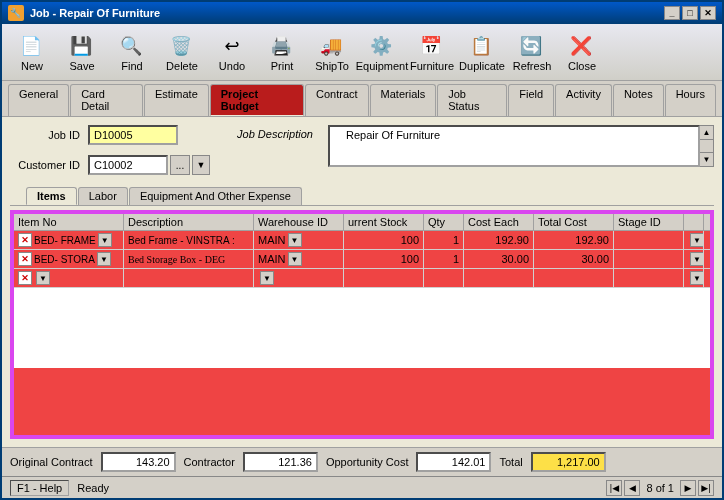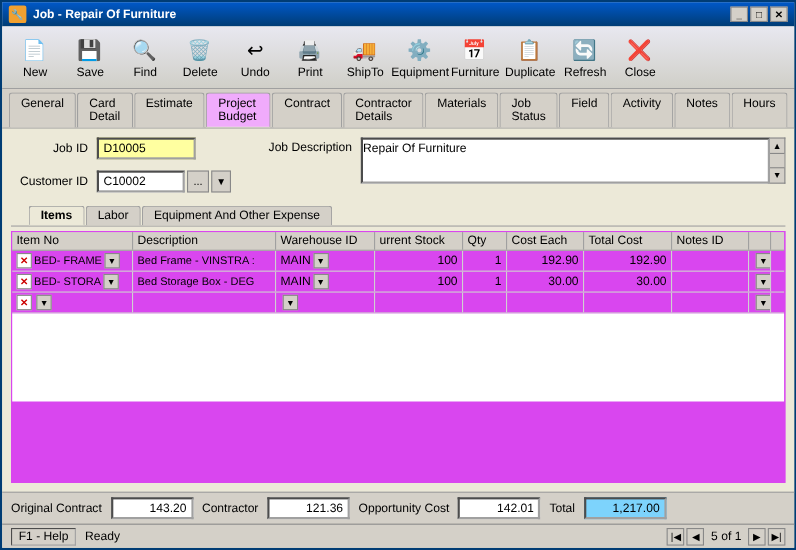--- a/index.html
+++ b/index.html
@@ -89,23 +89,23 @@
     .tab {
       padding: 3px 10px;
       border: 1px solid #a0a0a0;
       border-bottom: none;
       background: #d4d0c8;
       cursor: pointer;
       font-size: 11px;
       border-radius: 3px 3px 0 0;
     }
     .tab.active {
-      background: #f0abfc;
+      background: #b91c1c;
       border-bottom: 1px solid #ece9d8;
-      font-weight: normal;
+      font-weight: bold;
     }
 
     .content-area {
       flex: 1;
       background: #ece9d8;
       padding: 8px;
       display: flex;
       flex-direction: column;
       overflow: hidden;
     }
@@ -171,22 +171,22 @@
     }
     .sub-tab.active {
       background: #ece9d8;
       border-bottom: 1px solid #ece9d8;
       font-weight: bold;
     }
 
     .items-grid {
       flex: 1;
       overflow-y: auto;
-      border: 1px solid #d946ef;
-      background: #d946ef;
+      border: 4px solid #d946ef;
+      background: #ef4444;
     }
 
     .grid-header {
       display: grid;
       grid-template-columns: 110px 130px 90px 80px 40px 70px 80px 70px 20px;
       background: #d4d0c8;
       border-bottom: 1px solid #a0a0a0;
       position: sticky;
       top: 0;
     }
@@ -314,21 +314,21 @@
     .job-desc-wrapper {
       flex: 1;
       display: flex;
       gap: 0;
       height: 42px;
     }
     .job-desc-text {
       flex: 1;
       border: 2px inset #a0a0a0;
       background: white;
-      padding: 2px 0;
+      padding: 2px 16px;
       font-size: 11px;
       overflow: auto;
     }
     .scrollbar-small {
       width: 14px;
       background: #d4d0c8;
       border: 1px solid #888;
       border-left: none;
       display: flex;
       flex-direction: column;
@@ -405,21 +405,20 @@
       <span>Close</span>
     </button>
   </div>
 
   <div class="tabs-top">
     <div class="tab">General</div>
     <div class="tab">Card Detail</div>
     <div class="tab">Estimate</div>
     <div class="tab active">Project Budget</div>
     <div class="tab">Contract</div>
-    <div class="tab">Contractor Details</div>
     <div class="tab">Materials</div>
     <div class="tab">Job Status</div>
     <div class="tab">Field</div>
     <div class="tab">Activity</div>
     <div class="tab">Notes</div>
     <div class="tab">Hours</div>
   </div>
 
   <div class="content-area">
 
@@ -432,21 +431,21 @@
         <div class="form-row">
           <span class="form-label">Customer ID</span>
           <div class="customer-id-row">
             <input class="form-input customer-id" type="text" value="C10002" style="">
             <div class="small-btn">...</div>
             <div class="dropdown-btn">▼</div>
           </div>
         </div>
       </div>
       <div class="form-right">
-        <span class="form-label" style="min-width:90px; text-align:right; padding-top:3px;">Job Description</span>
+        <span class="form-label" style="min-width:90px; text-align:center; padding-top:3px;font-style:italic;">Job Description</span>
         <div class="job-desc-wrapper">
           <div class="job-desc-text">Repair Of Furniture</div>
           <div class="scrollbar-small">
             <div class="scroll-arrow">▲</div>
             <div style="flex:1; background: #d4d0c8;"></div>
             <div class="scroll-arrow" style="border-top:1px solid #888; border-bottom:none;">▼</div>
           </div>
         </div>
       </div>
     </div>
@@ -459,21 +458,21 @@
 
     <div class="items-grid">
       <div class="grid-header">
         <div class="grid-header-cell">Item No</div>
         <div class="grid-header-cell">Description</div>
         <div class="grid-header-cell">Warehouse ID</div>
         <div class="grid-header-cell">urrent Stock</div>
         <div class="grid-header-cell">Qty</div>
         <div class="grid-header-cell">Cost Each</div>
         <div class="grid-header-cell">Total Cost</div>
-        <div class="grid-header-cell">Notes ID</div>
+        <div class="grid-header-cell">Stage ID</div>
         <div class="grid-header-cell"></div>
       </div>
 
       <div class="grid-row">
         <div class="grid-cell">
           <div class="cell-x">✕</div>
           <span style="font-size:10px;overflow:hidden;">BED- FRAME</span>
           <div class="cell-dropdown">▼</div>
         </div>
         <div class="grid-cell">
@@ -503,21 +502,21 @@
         </div>
       </div>
 
       <div class="grid-row">
         <div class="grid-cell">
           <div class="cell-x">✕</div>
           <span style="font-size:10px;overflow:hidden;">BED- STORA</span>
           <div class="cell-dropdown">▼</div>
         </div>
         <div class="grid-cell">
-          <span style="font-size:10px;overflow:hidden;">Bed Storage Box - DEG</span>
+          <span style="font-size:10px;overflow:hidden;font-family:Liberation Serif, serif;">Bed Storage Box - DEG</span>
         </div>
         <div class="grid-cell">
           <span>MAIN</span>
           <div class="cell-dropdown">▼</div>
         </div>
         <div class="grid-cell right">
           <span>100</span>
         </div>
         <div class="grid-cell right">
           <span>1</span>
@@ -561,27 +560,27 @@
   </div>
 
   <div class="bottom-bar">
     <span class="bottom-field-label">Original Contract</span>
     <input class="bottom-field-input" type="text" value="143.20" style="">
     <span class="bottom-field-label">Contractor</span>
     <input class="bottom-field-input" type="text" value="121.36" style="">
     <span class="bottom-field-label">Opportunity Cost</span>
     <input class="bottom-field-input" type="text" value="142.01" style="">
     <span class="bottom-field-label">Total</span>
-    <input class="bottom-field-input" type="text" style="background: #7dd3fc;" value="1,217.00">
+    <input class="bottom-field-input" type="text" style="background: #fde047;" value="1,217.00">
   </div>
 
   <div class="status-bar">
     <div class="status-help">F1 - Help</div>
     <span class="status-text">Ready</span>
     <div class="nav-btns">
       <div class="nav-btn">|◀</div>
       <div class="nav-btn">◀</div>
-      <span class="page-info">5 of 1</span>
+      <span class="page-info">8 of 1</span>
       <div class="nav-btn">▶</div>
       <div class="nav-btn">▶|</div>
     </div>
   </div>
 </div>
 
 </body></html>

